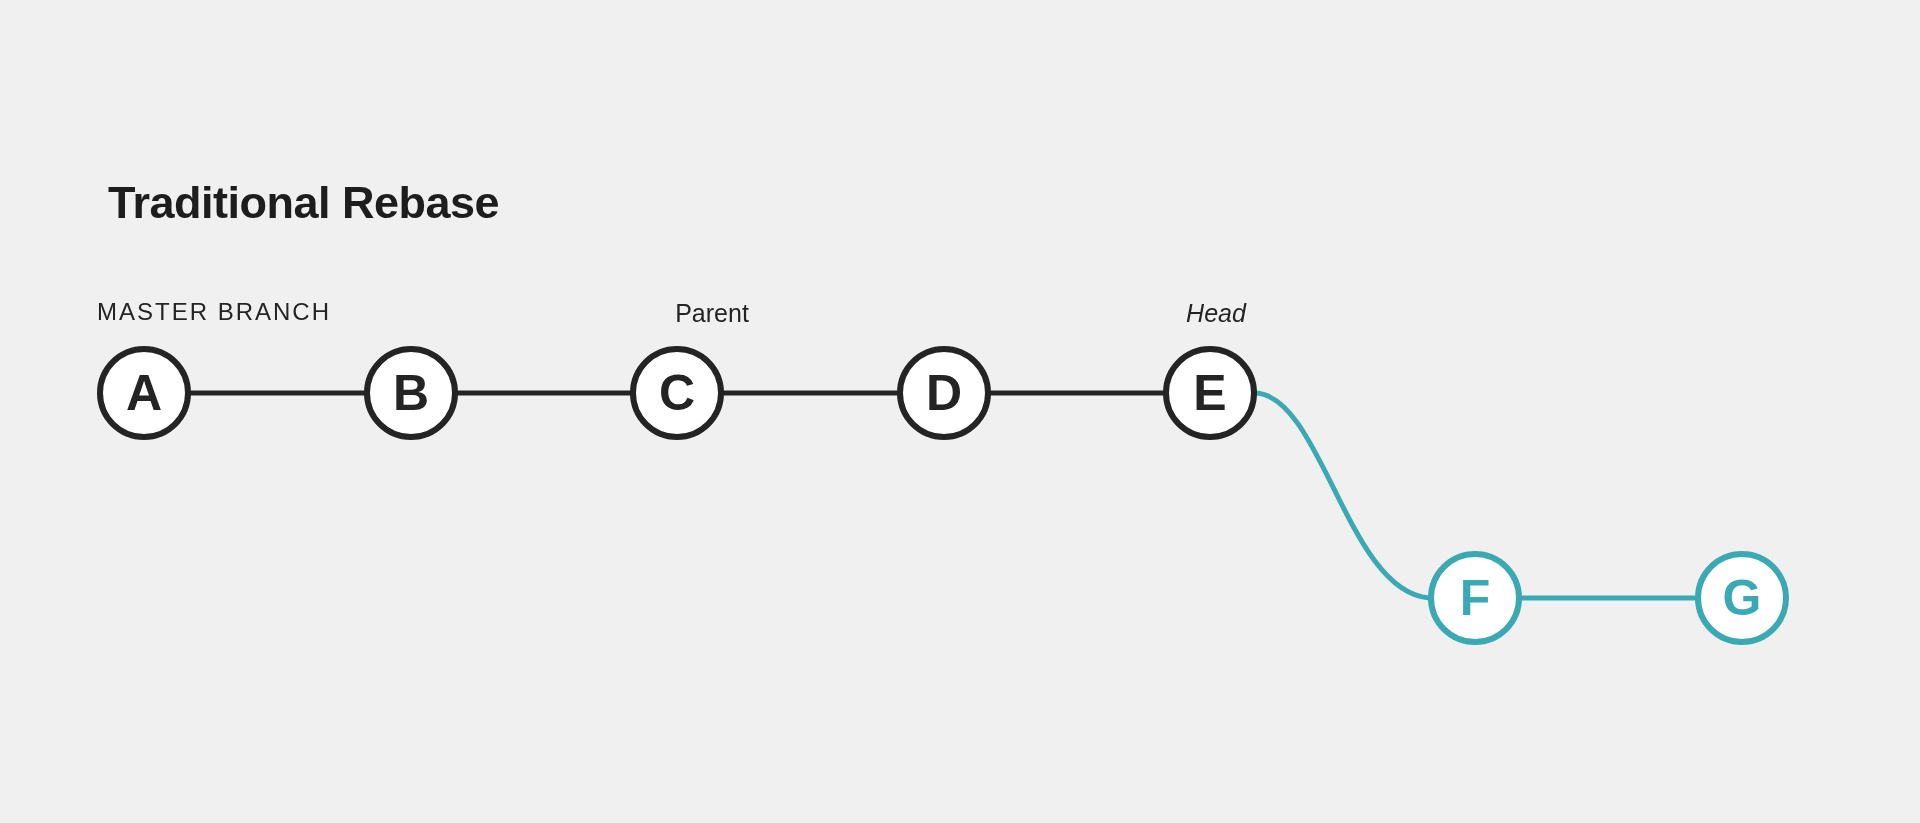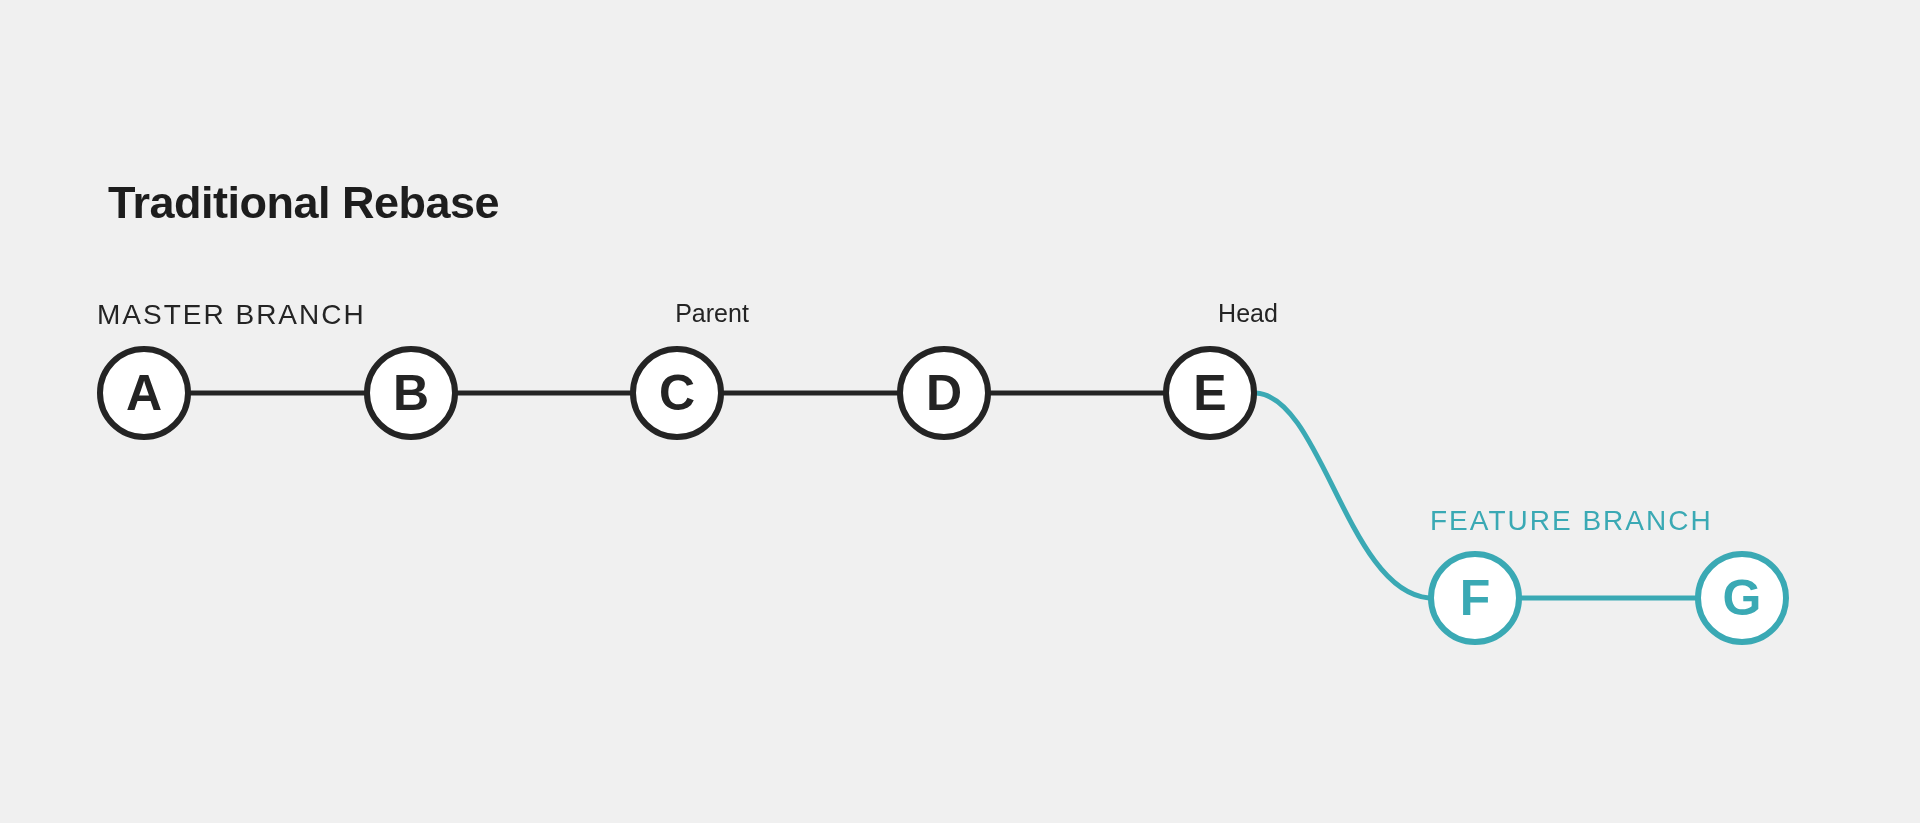--- a/index.html
+++ b/index.html
@@ -22,21 +22,21 @@
     top: 180px;
     font-size: 45px;
     font-weight: bold;
     letter-spacing: -0.5px;
     color: #1d1d1d;
     line-height: 1;
     white-space: nowrap;
   }
   .branch-label {
     position: absolute;
-    font-size: 28px;
+    font-size: 24px;
     letter-spacing: 2px;
     color: #242424;
     line-height: 1.2;
     white-space: nowrap;
   }
   .branch-label.master {
     left: 97px;
     top: 298px;
   }
   .branch-label.feature {
@@ -47,21 +47,21 @@
   .node-note {
     position: absolute;
     top: 298px;
     transform: translateX(-50%);
     font-size: 25px;
     color: #242424;
     line-height: 1.2;
     white-space: nowrap;
   }
   .node-note.parent { left: 678px; margin-left: 34px; }
-  .node-note.head  { left: 1248px; }
+  .node-note.head  { left: 1216px; font-style: italic; }
   svg.edges {
     position: absolute;
     left: 0;
     top: 0;
     width: 1920px;
     height: 823px;
     z-index: 0;
   }
   .node {
     position: absolute;
@@ -100,21 +100,20 @@
 <div class="canvas">
 
   <div class="title">Traditional Rebase</div>
 
   <div class="branch-label master">MASTER BRANCH</div>
 
   <div class="node-note parent">Parent</div>
 
   <div class="node-note head">Head</div>
 
-  <div class="branch-label feature">FEATURE BRANCH</div>
 
   <svg class="edges" viewBox="0 0 1920 823" aria-hidden="true">
 
     <line x1="144" y1="393" x2="1210" y2="393" stroke="#242424" stroke-width="5"></line>
 
     <path d="M 1256 393 C 1322 397 1348 592 1429 598" stroke="#3aa9b4" stroke-width="5" fill="none" stroke-linecap="round"></path>
 
     <line x1="1475" y1="598" x2="1741" y2="598" stroke="#3aa9b4" stroke-width="5"></line>
   </svg>
 

